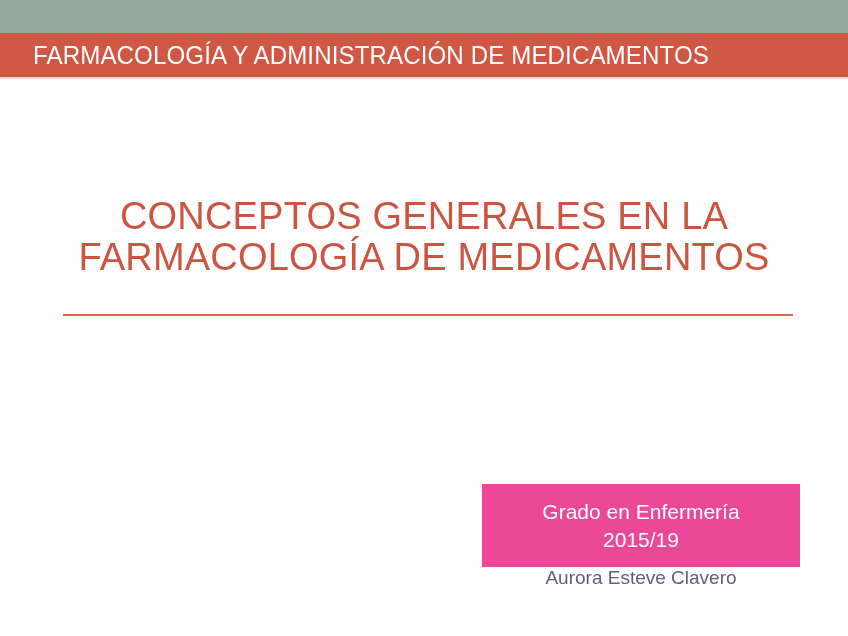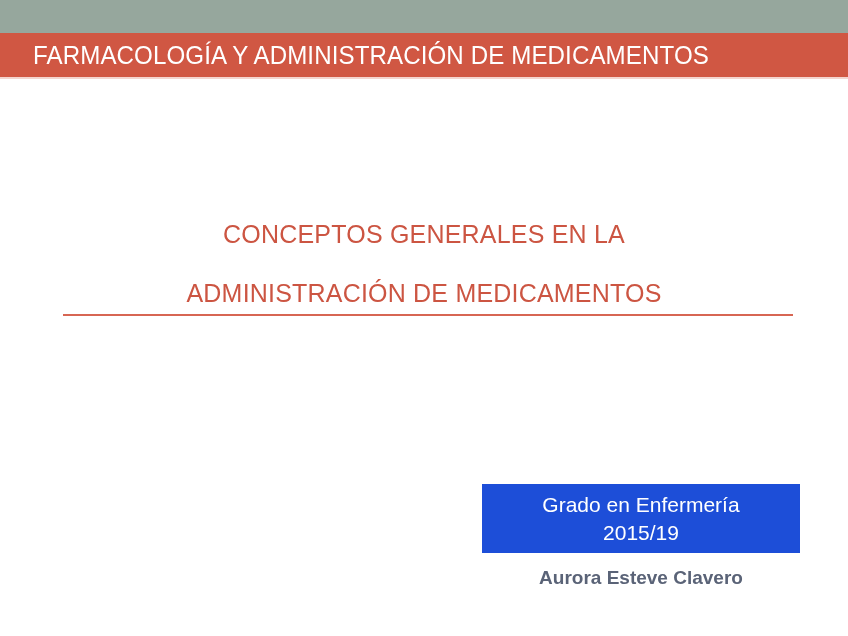--- a/index.html
+++ b/index.html
@@ -71,46 +71,45 @@
     position: absolute;
     left: 24px;
     top: 196px;
     width: 800px;
     text-align: center;
   }
   .title-line {
     display: block;
     color: #cc5542;
     font-family: "Liberation Sans", sans-serif;
-    font-size: 25px;
+    font-size: 38px;
     font-weight: normal;
     line-height: 41px;
     letter-spacing: 0.2px;
     white-space: nowrap;
-    margin-top: 18px;
   }
 
   
   .title-rule {
     position: absolute;
     left: 63px;
     top: 314px;
     width: 730px;
     height: 2px;
     background: #d76653;
   }
 
   
   .course-badge {
     position: absolute;
     left: 482px;
     top: 484px;
     width: 318px;
-    height: 69px;
-    background: #1d4ed8;
+    height: 83px;
+    background: #ec4899;
     display: flex;
     flex-direction: column;
     align-items: center;
     justify-content: center;
   }
   .course-badge-line {
     display: block;
     color: #ffffff;
     font-family: "Liberation Sans", sans-serif;
     font-size: 21px;
@@ -122,39 +121,39 @@
   
   .author-credit {
     position: absolute;
     left: 482px;
     top: 565px;
     width: 318px;
     text-align: center;
     color: #5a6377;
     font-family: "Liberation Sans", sans-serif;
     font-size: 19px;
-    font-weight: bold;
+    font-weight: normal;
     line-height: 26px;
     white-space: nowrap;
   }
 </style>
 </head>
 <body>
 
 <div class="slide">
 
   <div class="sage-band"></div>
 
   <div class="header-bar"></div>
   <div class="header-bar-underline"></div>
   <div class="header-title">FARMACOLOGÍA Y ADMINISTRACIÓN DE MEDICAMENTOS</div>
 
   <div class="title-block">
     <span class="title-line">CONCEPTOS GENERALES EN LA</span>
-    <span class="title-line">ADMINISTRACIÓN DE MEDICAMENTOS</span>
+    <span class="title-line">FARMACOLOGÍA DE MEDICAMENTOS</span>
   </div>
 
   <div class="title-rule"></div>
 
   <div class="course-badge">
     <span class="course-badge-line">Grado en Enfermería</span>
     <span class="course-badge-line">2015/19</span>
   </div>
 
   <div class="author-credit">Aurora Esteve Clavero</div>

